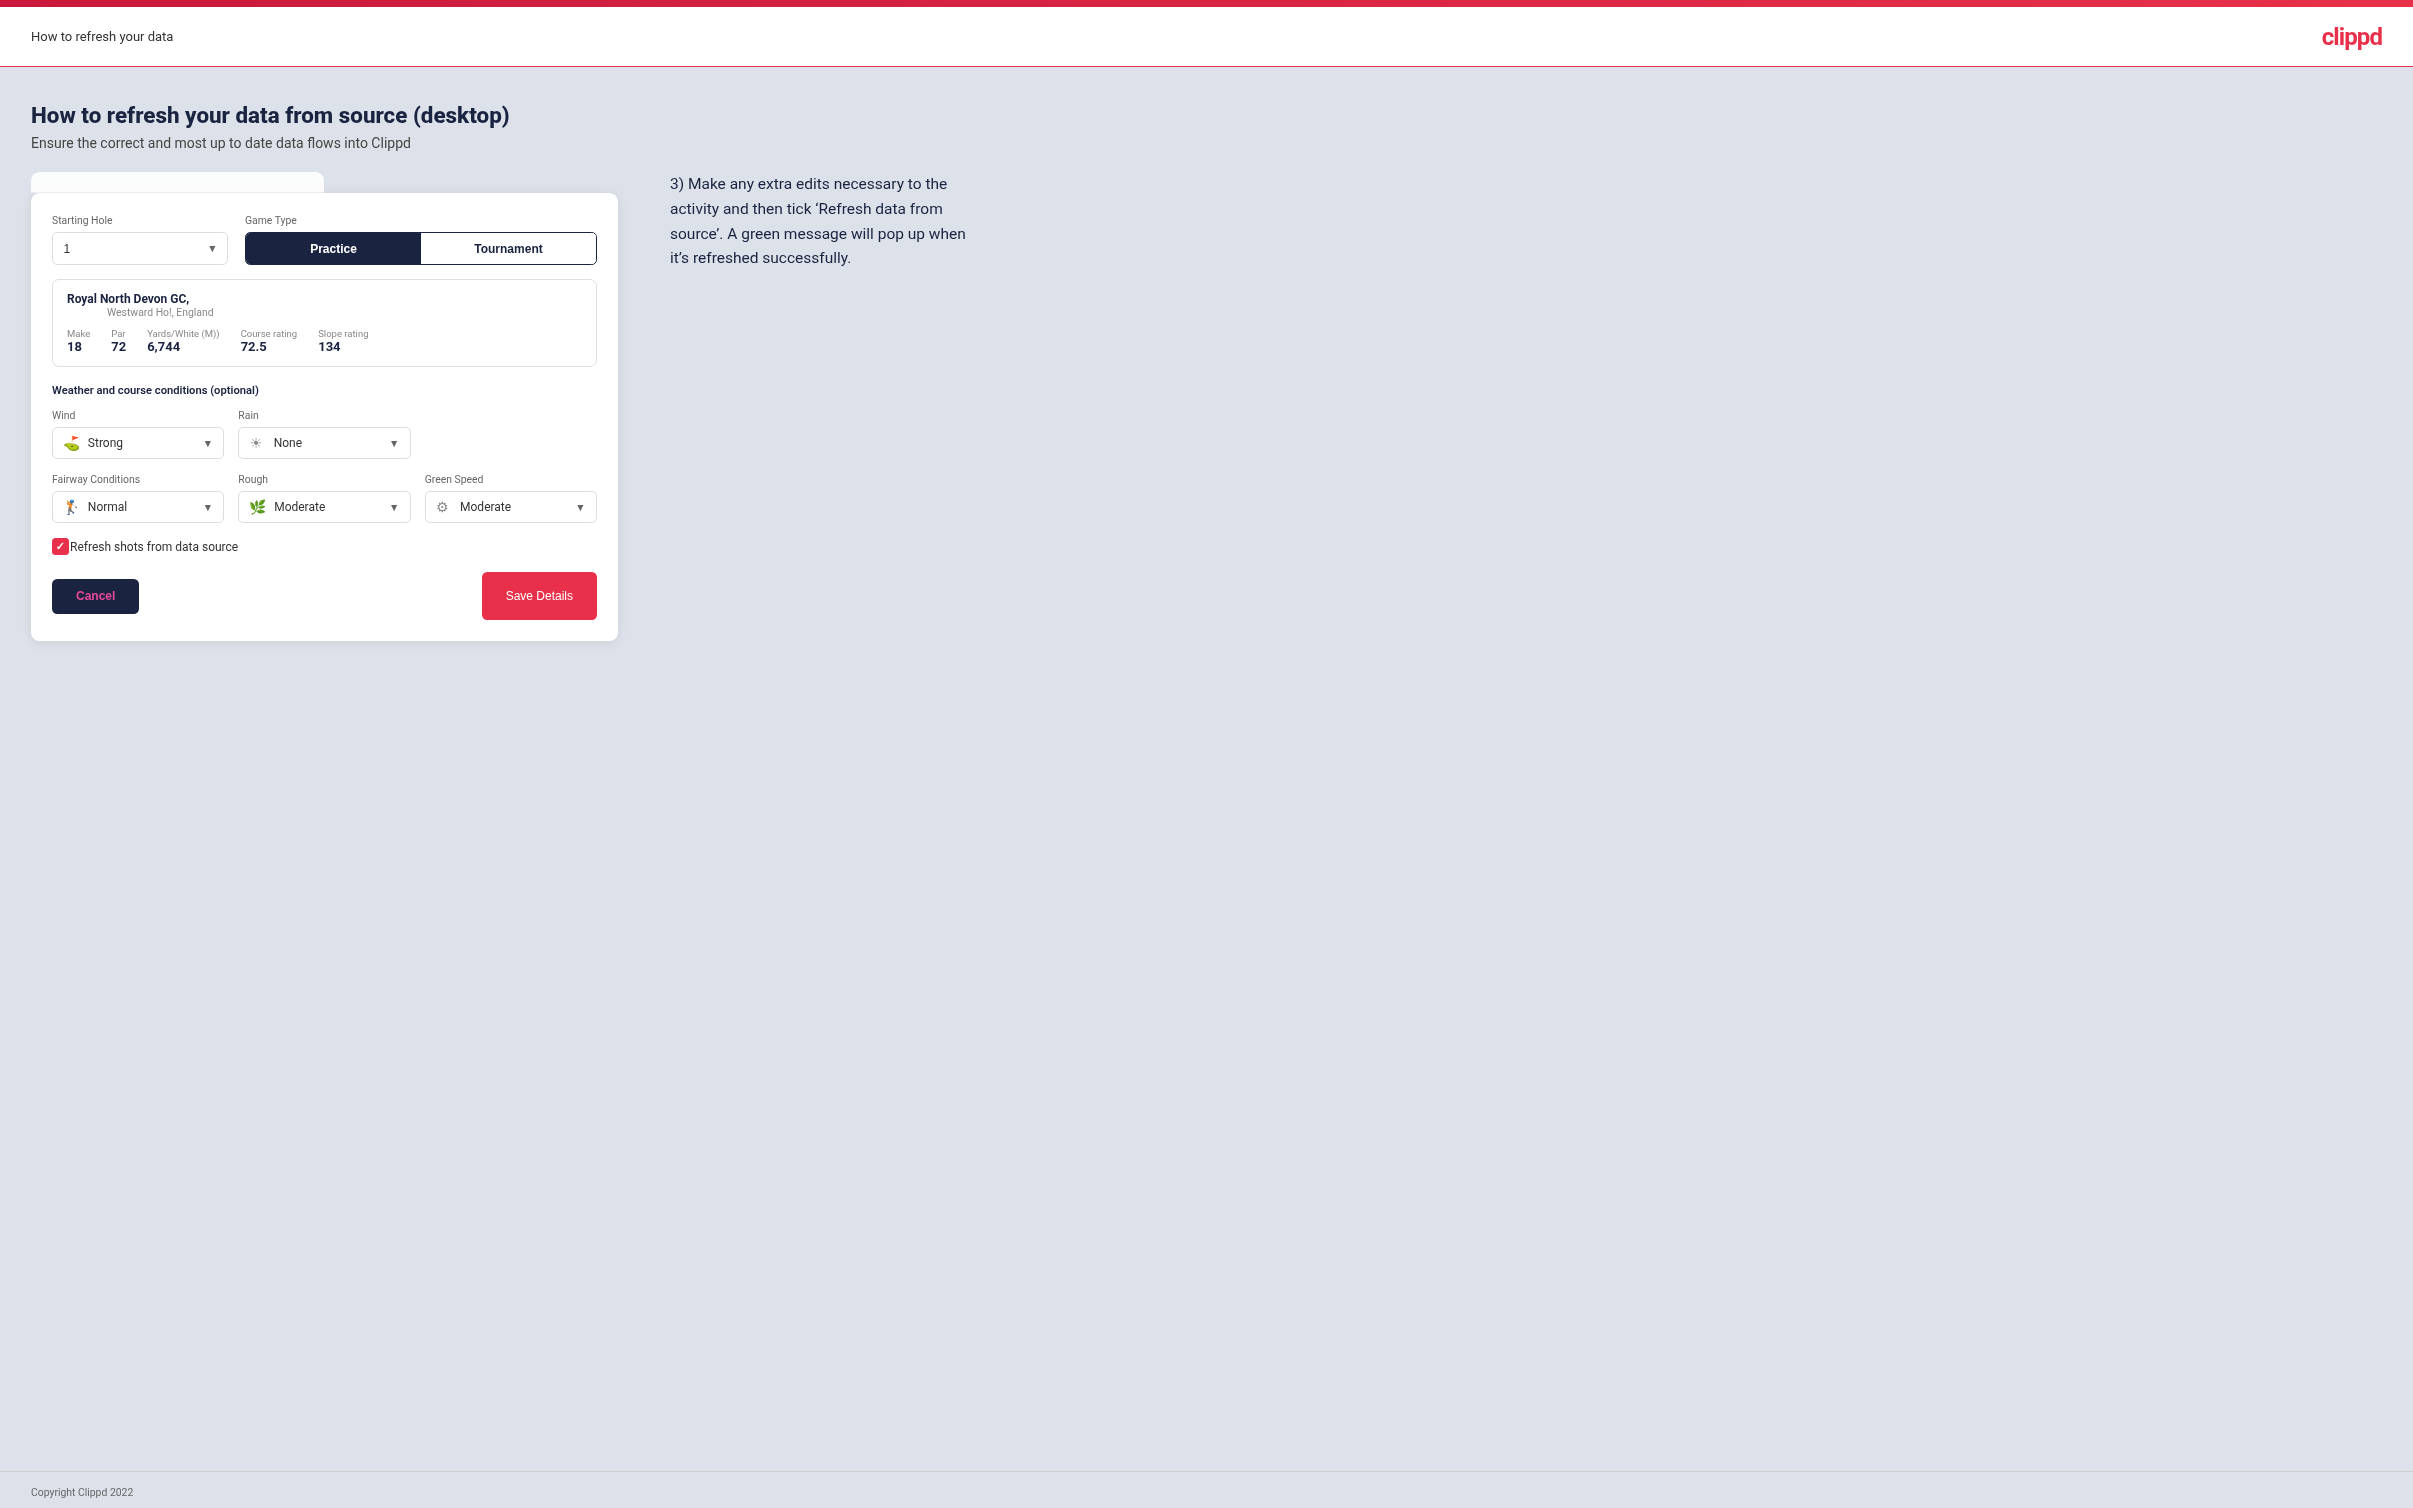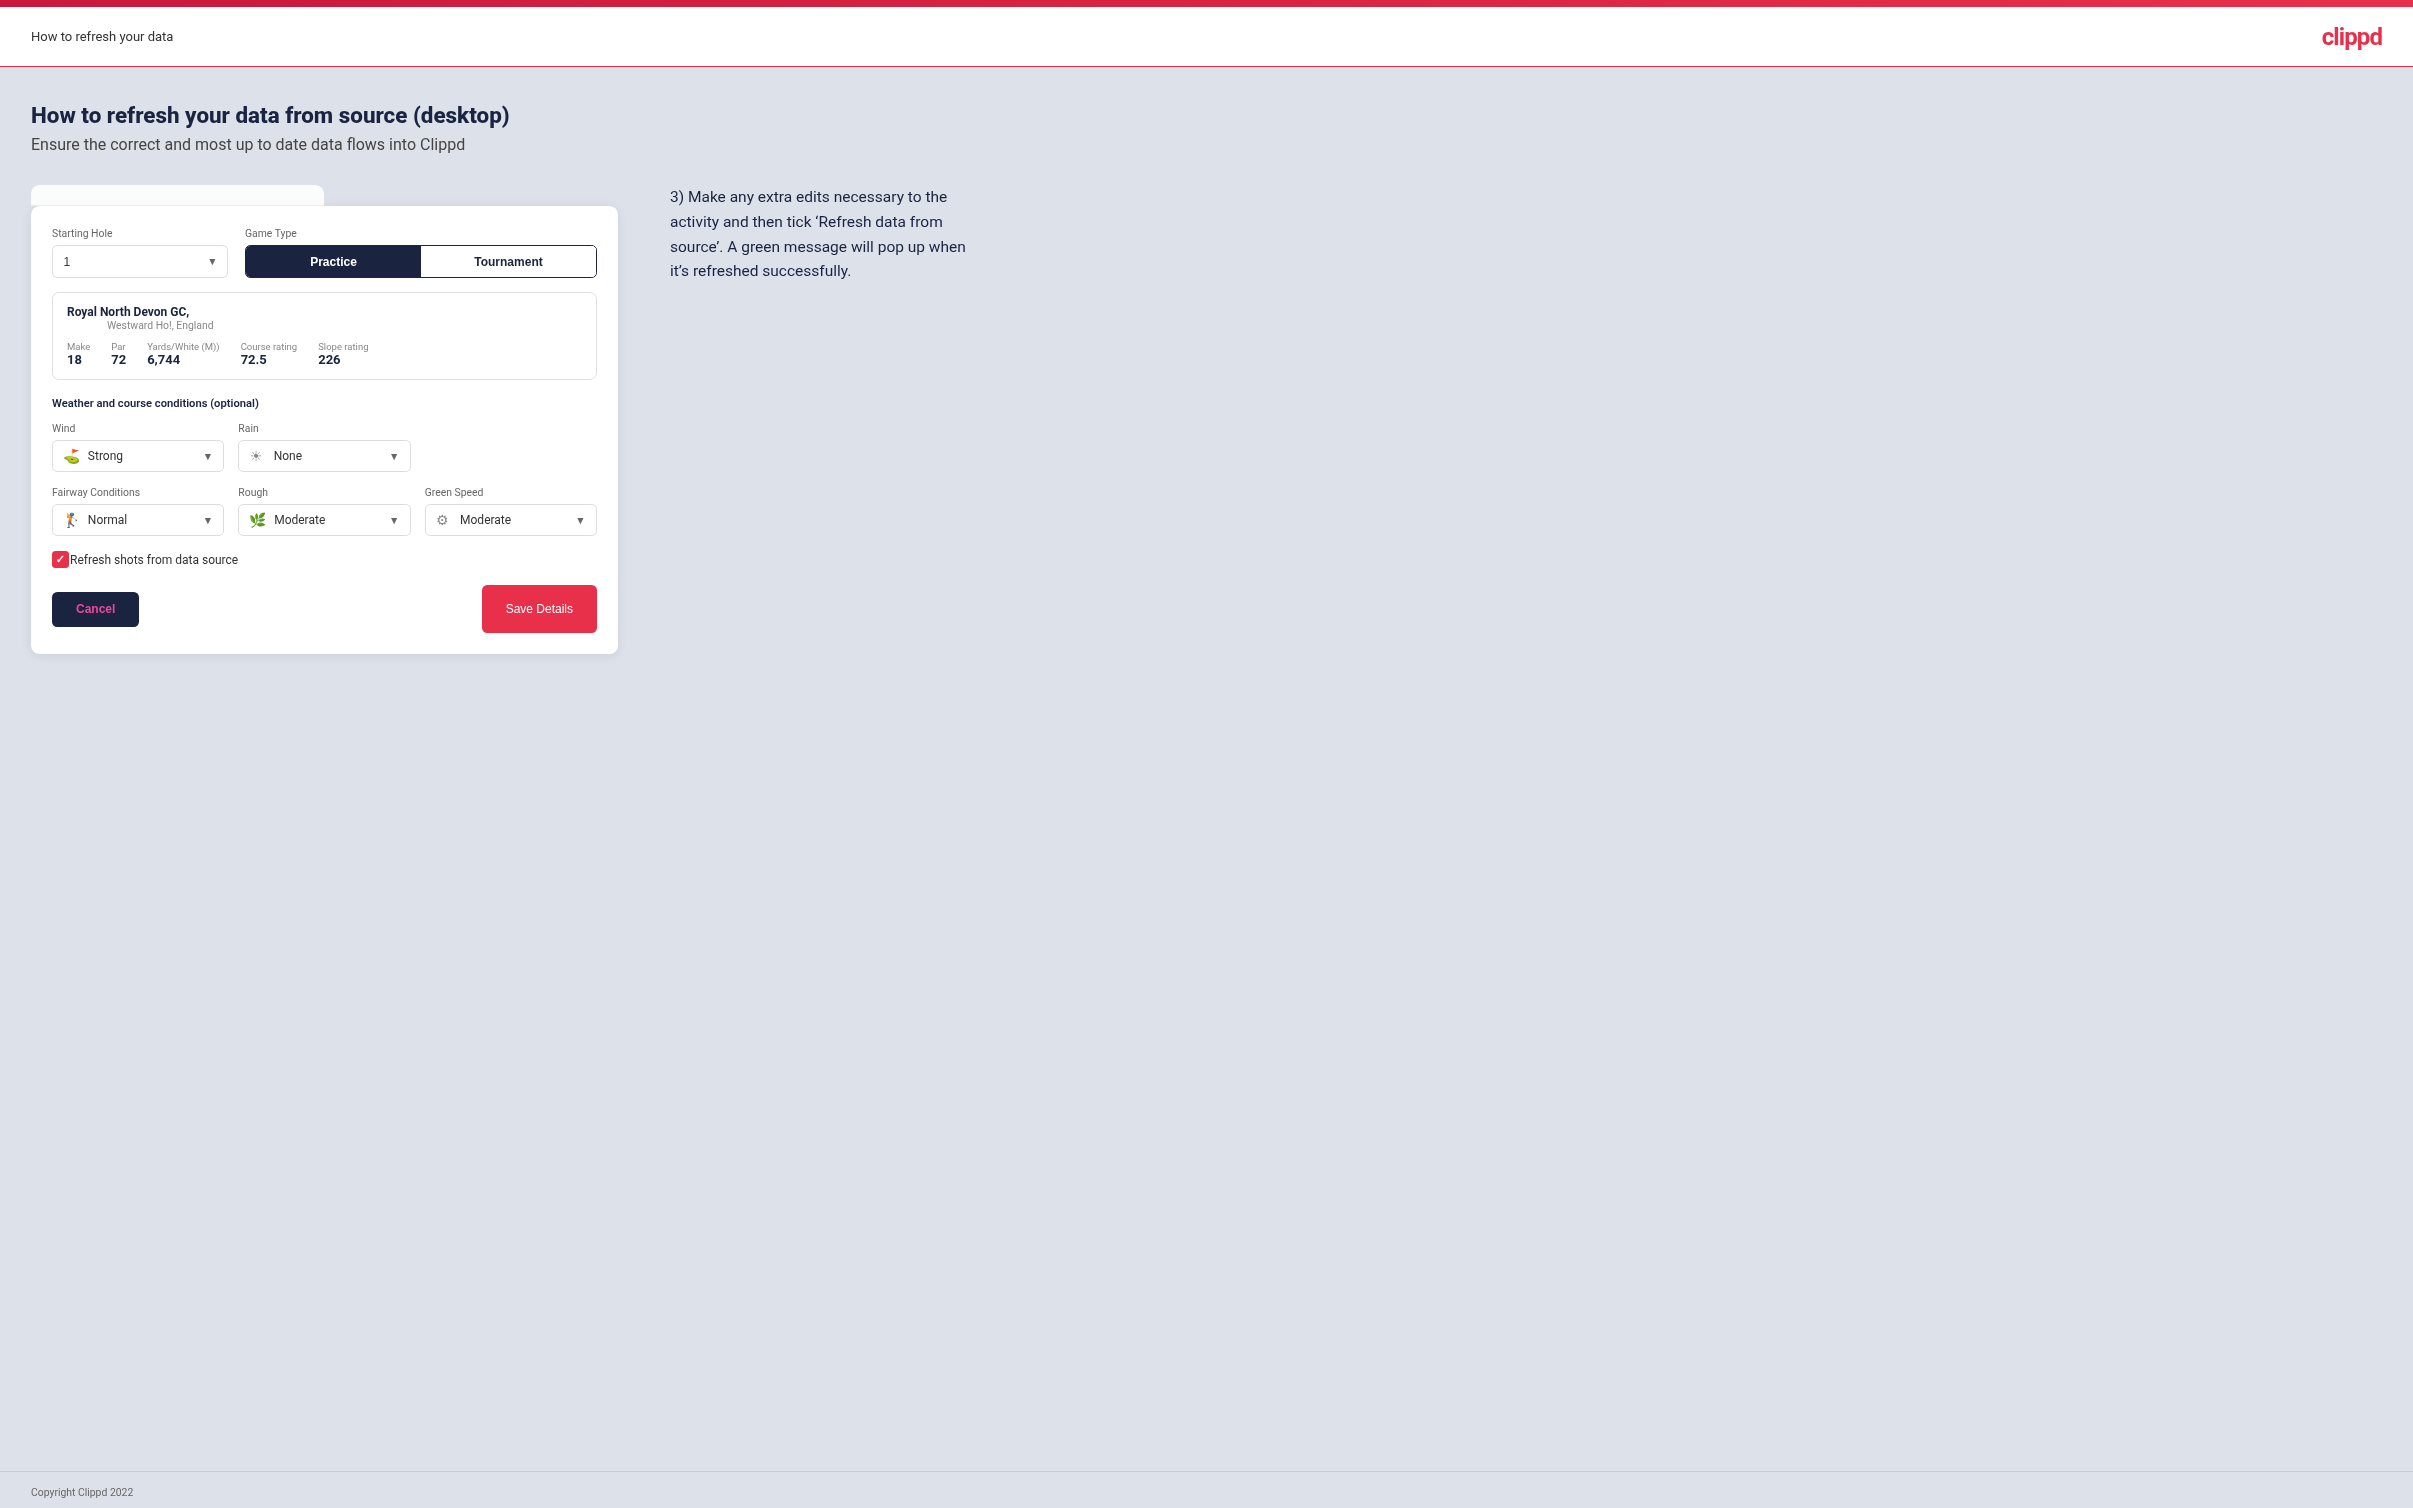--- a/index.html
+++ b/index.html
@@ -39,23 +39,23 @@
     }
 
     .page-heading {
       font-size: 22.4px;
       font-weight: 800;
       color: #1a2340;
       margin-bottom: 7px;
     }
 
     .page-subheading {
-      font-size: 16px;
+      font-size: 14px;
       color: #444;
-      margin-bottom: 31px;
+      margin-bottom: 21px;
     }
 
     .content-area {
       display: flex;
       gap: 52px;
       align-items: flex-start;
     }
 
     .card {
       background: #fff;
@@ -371,21 +371,21 @@
             <div class="stat-item">
               <span class="stat-label">Yards/White (M))</span>
               <span class="stat-value">6,744</span>
             </div>
             <div class="stat-item">
               <span class="stat-label">Course rating</span>
               <span class="stat-value">72.5</span>
             </div>
             <div class="stat-item">
               <span class="stat-label">Slope rating</span>
-              <span class="stat-value">226</span>
+              <span class="stat-value">134</span>
             </div>
           </div>
         </div>
 
         <div class="section-title">Weather and course conditions (optional)</div>
 
         <div class="conditions-grid">
           <div class="condition-group">
             <label class="form-label">Wind</label>
             <div class="select-with-icon">

